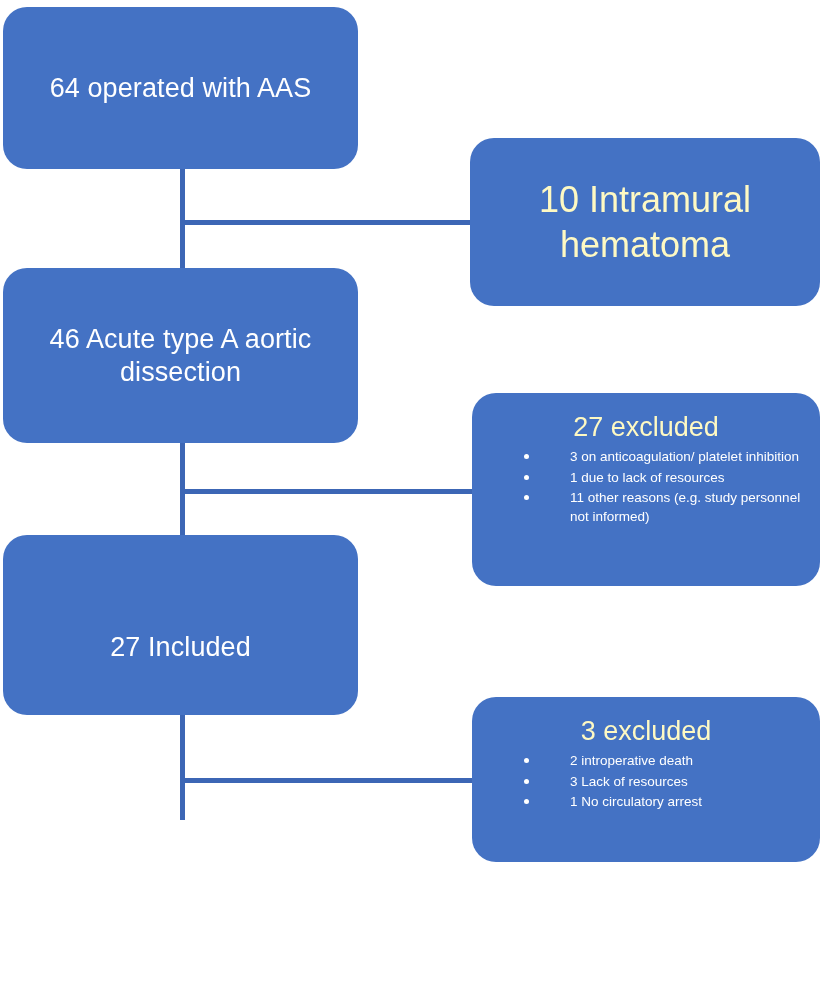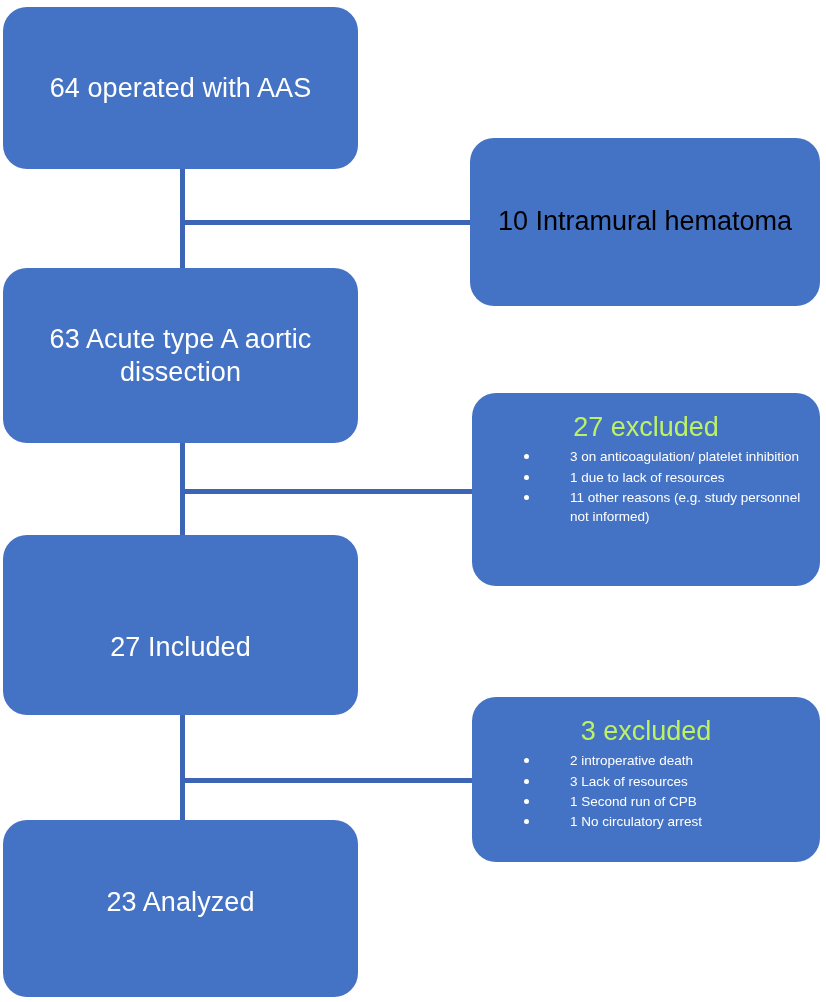--- a/index.html
+++ b/index.html
@@ -47,33 +47,33 @@
     flex-direction: column;
     align-items: stretch;
     justify-content: flex-start;
     padding: 18px 16px 10px 16px;
   }
   .node.side .side-title {
     font-size: 27px;
     font-weight: 400;
     text-align: center;
     line-height: 1.2;
-    color: #bef264;
+    color: #fef9c3;
     margin: 0 0 4px 0;
   }
   .node.plain {
     align-items: center;
     justify-content: center;
     text-align: center;
     padding: 6px 22px;
   }
   .node.plain .node-label {
-    font-size: 27px;
+    font-size: 36px;
     line-height: 1.25;
-    color: #000000;
+    color: #fef9c3;
   }
 
   
   ul.bullets {
     list-style: none;
     margin: 0;
     padding: 0 0 0 36px;
   }
   ul.bullets li {
     position: relative;
@@ -127,43 +127,39 @@
 
   <div class="node main" style="left:3px; top:7px; width:355px; height:162px;">
     <span class="node-label">64 operated with AAS</span>
   </div>
 
   <div class="node plain" style="left:470px; top:138px; width:350px; height:168px;">
     <span class="node-label">10 Intramural hematoma</span>
   </div>
 
   <div class="node main" style="left:3px; top:268px; width:355px; height:175px;">
-    <span class="node-label">63 Acute type A aortic dissection</span>
+    <span class="node-label">46 Acute type A aortic dissection</span>
   </div>
 
   <div class="node side" style="left:472px; top:393px; width:348px; height:193px;">
     <div class="side-title">27 excluded</div>
     <ul class="bullets">
       <li>3 on anticoagulation/ platelet inhibition</li>
       <li>1 due to lack of resources</li>
       <li>11 other reasons (e.g. study personnel not informed)</li>
     </ul>
   </div>
 
   <div class="node main" style="left:3px; top:535px; width:355px; height:180px; align-items:flex-start; padding-top:96px;">
     <span class="node-label">27 Included</span>
   </div>
 
   <div class="node side" style="left:472px; top:697px; width:348px; height:165px;">
     <div class="side-title">3 excluded</div>
     <ul class="bullets">
       <li>2 introperative death</li>
       <li>3 Lack of resources</li>
-      <li>1 Second run of CPB</li>
       <li>1 No circulatory arrest</li>
     </ul>
   </div>
 
-  <div class="node main" style="left:3px; top:820px; width:355px; height:177px; align-items:flex-start; padding-top:66px;">
-    <span class="node-label">23 Analyzed</span>
-  </div>
 
 </div>
 
 </body></html>

